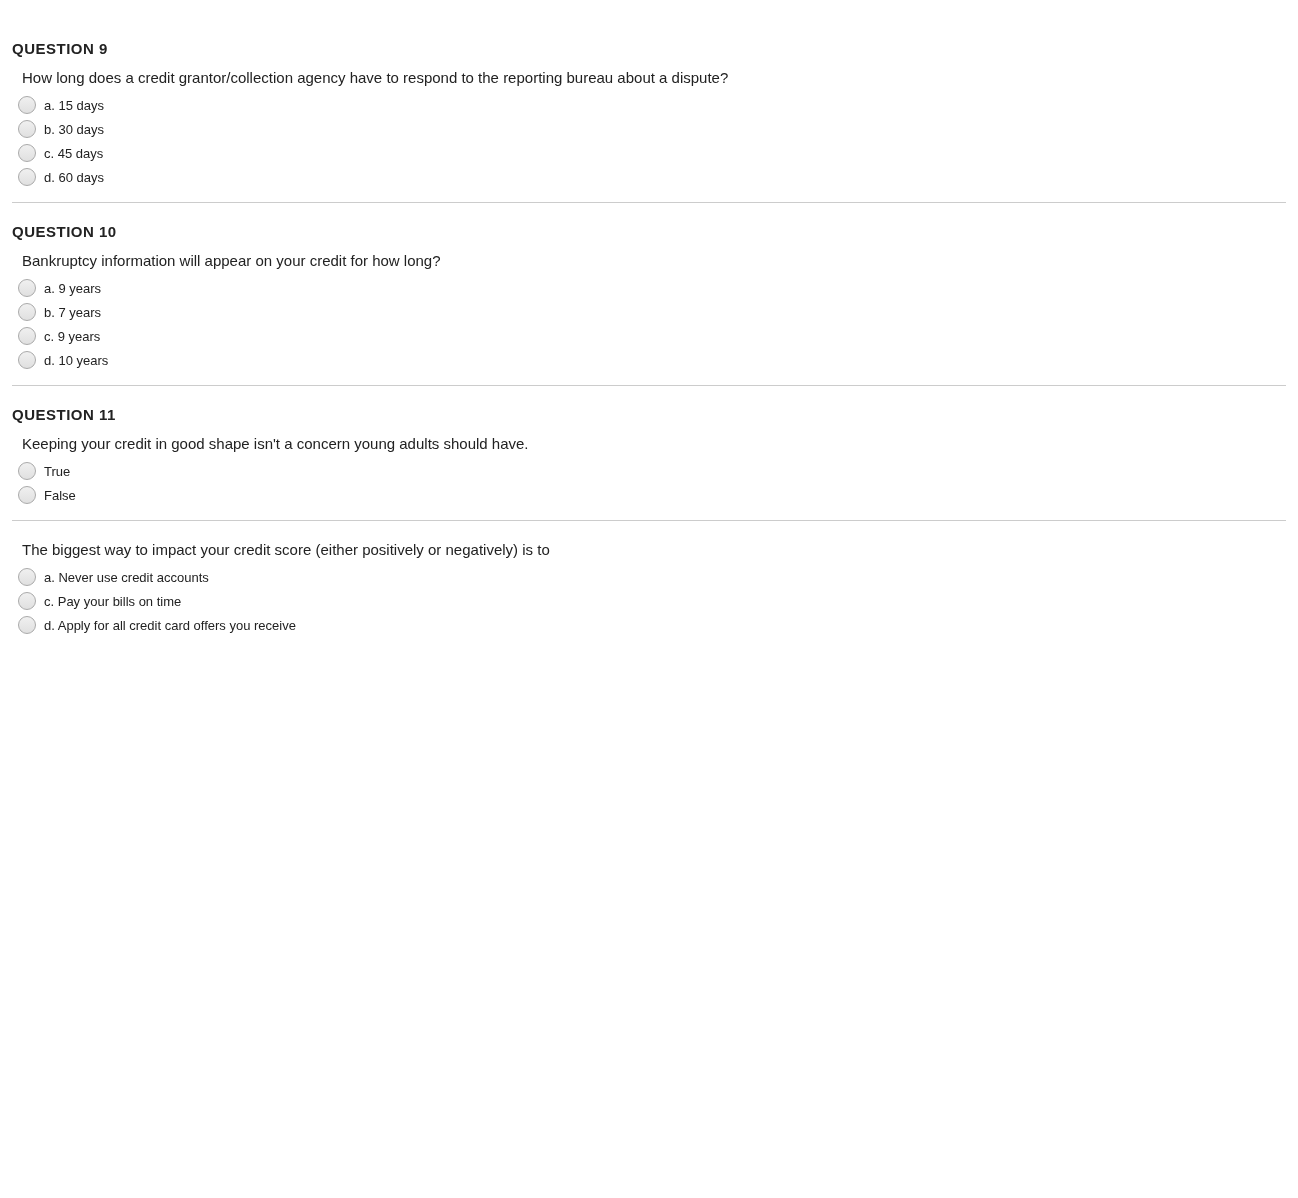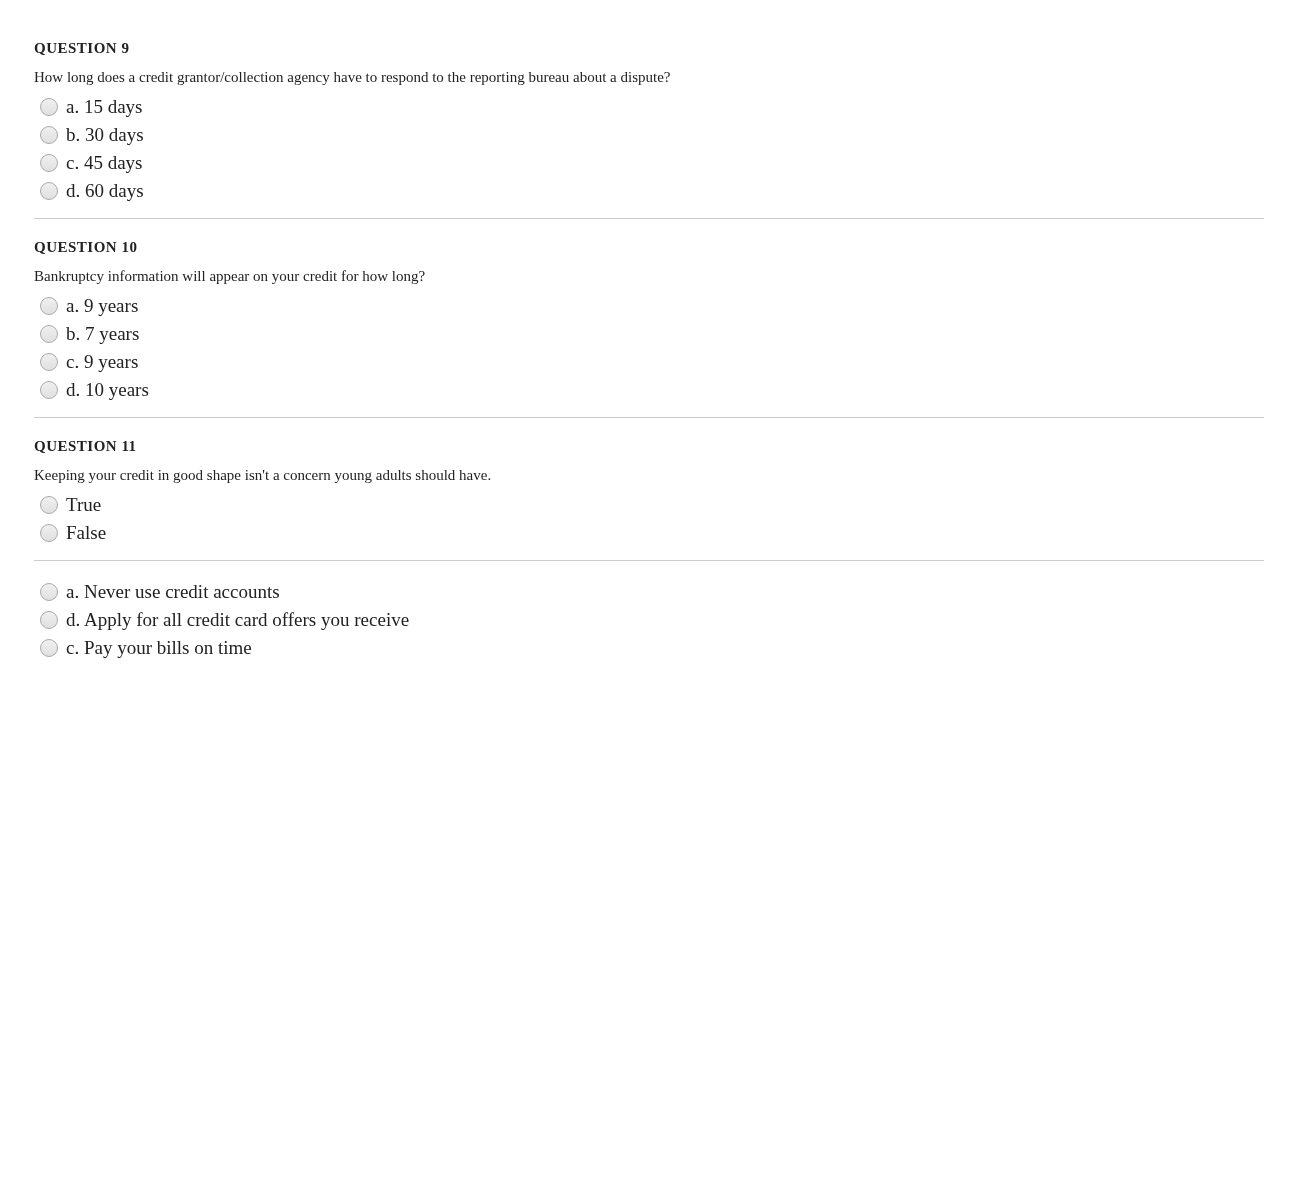--- a/index.html
+++ b/index.html
@@ -11,22 +11,21 @@
     body {
       font-family: Arial, Helvetica, sans-serif;
       font-size: 15px;
       background: #ffffff;
       color: #222222;
       width: 1298px;
       min-height: 1198px;
     }
 
     .page-container {
-      padding: 20px 34px;
-      font-family: Liberation Serif, serif;
+      padding: 20px 12px;
     }
 
     .question-block {
       padding: 20px 0 10px 0;
       border-bottom: 1px solid #cccccc;
       margin-bottom: 0;
     }
 
     .question-block:last-child {
       border-bottom: none;
@@ -37,20 +36,21 @@
       font-weight: bold;
       text-transform: uppercase;
       letter-spacing: 0.5px;
       margin-bottom: 12px;
       color: #222222;
     }
 
     .question-text {
       font-size: 15px;
       margin-bottom: 10px;
+      margin-left: 10px;
       color: #222222;
     }
 
     .options-list {
       list-style: none;
       margin-left: 6px;
     }
 
     .options-list li {
       display: flex;
@@ -65,21 +65,21 @@
       height: 18px;
       border-radius: 50%;
       border: 1.5px solid #aaaaaa;
       background: linear-gradient(to bottom, #f0f0f0, #e0e0e0);
       display: inline-block;
       margin-right: 8px;
       flex-shrink: 0;
     }
 
     .option-label {
-      font-size: 19px;
+      font-size: 13px;
     }
   </style>
 </head>
 <body>
 
 <div class="page-container">
 
 <div class="question-block">
       <div class="question-number">QUESTION 9</div>
       <div class="question-text">How long does a credit grantor/collection agency have to respond to the reporting bureau about a dispute?</div>
@@ -132,28 +132,29 @@
           <span class="radio-btn"></span>
           <span class="option-label">True</span>
         </li>
         <li>
           <span class="radio-btn"></span>
           <span class="option-label">False</span>
         </li>
       </ul>
     </div>
     <div class="question-block">
+      <div class="question-text">The biggest way to impact your credit score (either positively or negatively) is to</div>
       <ul class="options-list">
         <li>
           <span class="radio-btn"></span>
           <span class="option-label">a. Never use credit accounts</span>
         </li>
         <li>
           <span class="radio-btn"></span>
-          <span class="option-label">d. Apply for all credit card offers you receive</span>
+          <span class="option-label">c. Pay your bills on time</span>
         </li>
         <li>
           <span class="radio-btn"></span>
-          <span class="option-label">c. Pay your bills on time</span>
+          <span class="option-label">d. Apply for all credit card offers you receive</span>
         </li>
       </ul>
     </div>
   </div>
 
 </body></html>

